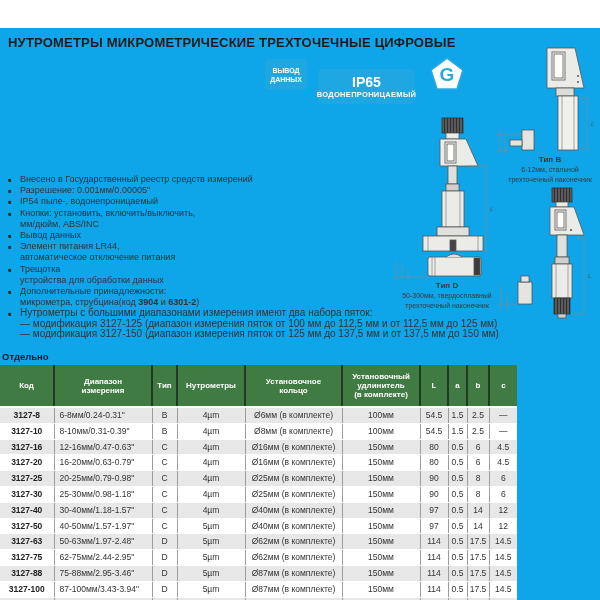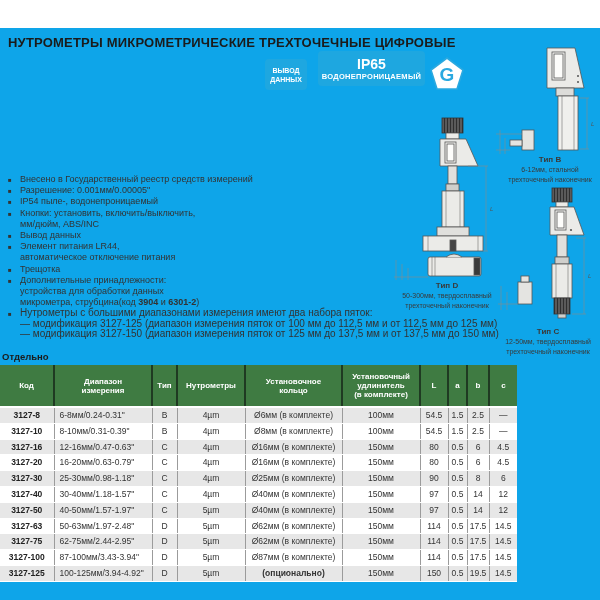--- a/index.html
+++ b/index.html
@@ -4,21 +4,21 @@
 <style>
   html,body{margin:0;padding:0;background:#fff;}
   .page{position:relative;width:600px;height:600px;background:#0ea5e9;overflow:hidden;
         font-family:"Liberation Sans", sans-serif;color:#222;margin-top:28px;}
   .title{position:absolute;left:8px;top:7px;font-size:13px;font-weight:bold;
          letter-spacing:.2px;color:#1b1b1b;white-space:nowrap;}
   
   .badge{position:absolute;background:#1ea7e0;color:#fff;border-radius:4px;
          display:flex;flex-direction:column;align-items:center;justify-content:center;}
   .badge-data{left:265px;top:31px;width:42px;height:31px;font-size:7px;font-weight:bold;line-height:9px;text-align:center;}
-  .badge-ip65{left:318px;top:23px;width:107px;height:35px;}
+  .badge-ip65{left:318px;top:41px;width:97px;height:35px;}
   .badge-ip65 .big{font-size:14px;font-weight:bold;line-height:15px;}
   .badge-ip65 .sub{font-size:7.5px;font-weight:bold;letter-spacing:.3px;line-height:9px;}
   .cert{position:absolute;left:429px;top:28px;}
   
   .features{position:absolute;left:8px;top:146px;width:440px;}
   .feature-line{position:relative;font-size:9px;line-height:11.2px;color:#333;
                 padding-left:12px;white-space:nowrap;}
   .feature-line.bulleted::before{content:"■";position:absolute;left:0;top:1px;font-size:6px;color:#333;}
   .feature-line.small{font-size:10px;line-height:10.4px;}
   .bold{font-weight:bold;}
@@ -72,22 +72,22 @@
   <div class="features">
       <div class="feature-line bulleted"><span>Внесено в Государственный реестр средств измерений</span></div>
       <div class="feature-line bulleted"><span>Разрешение: 0.001мм/0.00005"</span></div>
       <div class="feature-line bulleted"><span>IP54 пыле-, водонепроницаемый</span></div>
       <div class="feature-line bulleted"><span>Кнопки: установить, включить/выключить,</span></div>
       <div class="feature-line"><span>мм/дюйм, ABS/INC</span></div>
       <div class="feature-line bulleted"><span>Вывод данных</span></div>
       <div class="feature-line bulleted"><span>Элемент питания LR44,</span></div>
       <div class="feature-line"><span>автоматическое отключение питания</span></div>
       <div class="feature-line bulleted"><span>Трещотка</span></div>
+      <div class="feature-line"><span>устройства для обработки данных</span></div>
       <div class="feature-line bulleted"><span>Дополнительные принадлежности:</span></div>
-      <div class="feature-line"><span>устройства для обработки данных</span></div>
       <div class="feature-line"><span>микрометра, струбцина(код </span><span class="bold">3904</span><span> и </span><span class="bold">6301-2</span><span>)</span></div>
       <div class="feature-line bulleted small"><span>Нутрометры с большими диапазонами измерения имеют два набора пяток:</span></div>
       <div class="feature-line small"><span>— модификация 3127-125 (диапазон измерения пяток от 100 мм до 112,5 мм и от 112,5 мм до 125 мм)</span></div>
       <div class="feature-line small"><span>— модификация 3127-150 (диапазон измерения пяток от 125 мм до 137,5 мм и от 137,5 мм до 150 мм)</span></div>
     </div>
 
   <div class="diagram" style="left:492px;top:18px;">
     <svg width="108" height="110" viewBox="0 0 108 110">
       <g stroke="#555" stroke-width="0.8" fill="#ebebe8">
         <path d="M55 2 h28 l9 40 h-37 Z"></path>
@@ -198,25 +198,20 @@
   <div class="caption" style="left:498px;top:127px;width:104px;">
     <div class="cap-label">Тип B</div>
     <div class="cap-desc">6-12мм, стальной</div>
     <div class="cap-desc">трехточечный наконечник</div>
   </div>
   <div class="caption" style="left:392px;top:253px;width:110px;">
     <div class="cap-label">Тип D</div>
     <div class="cap-desc">50-300мм, твердосплавный</div>
     <div class="cap-desc">трехточечный наконечник</div>
   </div>
-  <div class="caption" style="left:496px;top:299px;width:104px;">
-    <div class="cap-label">Тип C</div>
-    <div class="cap-desc">12-50мм, твердосплавный</div>
-    <div class="cap-desc">трехточечный наконечник</div>
-  </div>
 
   <div class="section-label">Отдельно</div>
 
   <table class="spec-table">
     <colgroup>
       <col style="width:54px">
         <col style="width:98px">
         <col style="width:25px">
       <col style="width:68px">
         <col style="width:97px">
@@ -283,20 +278,32 @@
           <td>C</td>
           <td>4µm</td>
           <td>Ø16мм (в комплекте)</td>
           <td>150мм</td>
           <td>80</td>
           <td>0.5</td>
           <td>6</td>
           <td>4.5</td>
         </tr>
         <tr>
+          <td class="code">3127-25</td>
+          <td class="range">20-25мм/0.79-0.98"</td>
+          <td>C</td>
+          <td>4µm</td>
+          <td>Ø25мм (в комплекте)</td>
+          <td>150мм</td>
+          <td>90</td>
+          <td>0.5</td>
+          <td>8</td>
+          <td>6</td>
+        </tr>
+        <tr>
           <td class="code">3127-30</td>
           <td class="range">25-30мм/0.98-1.18"</td>
           <td>C</td>
           <td>4µm</td>
           <td>Ø25мм (в комплекте)</td>
           <td>150мм</td>
           <td>90</td>
           <td>0.5</td>
           <td>8</td>
           <td>6</td>
@@ -343,20 +350,32 @@
           <td>D</td>
           <td>5µm</td>
           <td>Ø62мм (в комплекте)</td>
           <td>150мм</td>
           <td>114</td>
           <td>0.5</td>
           <td>17.5</td>
           <td>14.5</td>
         </tr>
         <tr>
+          <td class="code">3127-88</td>
+          <td class="range">75-88мм/2.95-3.46"</td>
+          <td>D</td>
+          <td>5µm</td>
+          <td>Ø87мм (в комплекте)</td>
+          <td>150мм</td>
+          <td>114</td>
+          <td>0.5</td>
+          <td>17.5</td>
+          <td>14.5</td>
+        </tr>
+        <tr>
           <td class="code">3127-100</td>
           <td class="range">87-100мм/3.43-3.94"</td>
           <td>D</td>
           <td>5µm</td>
           <td>Ø87мм (в комплекте)</td>
           <td>150мм</td>
           <td>114</td>
           <td>0.5</td>
           <td>17.5</td>
           <td>14.5</td>

